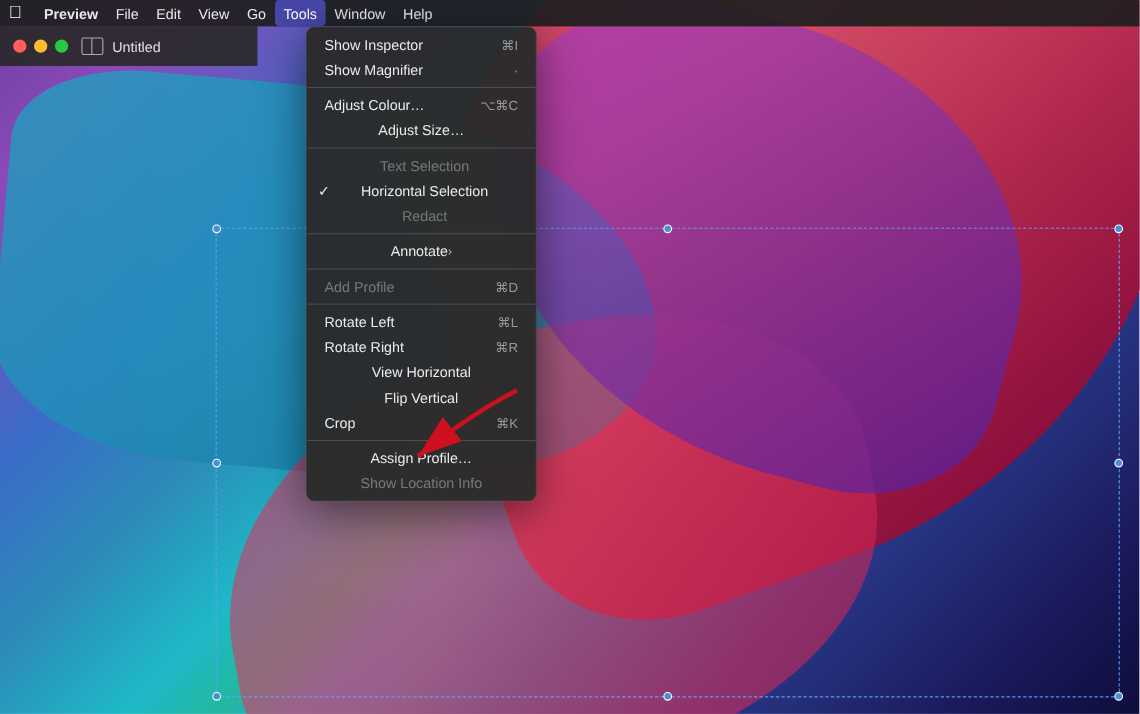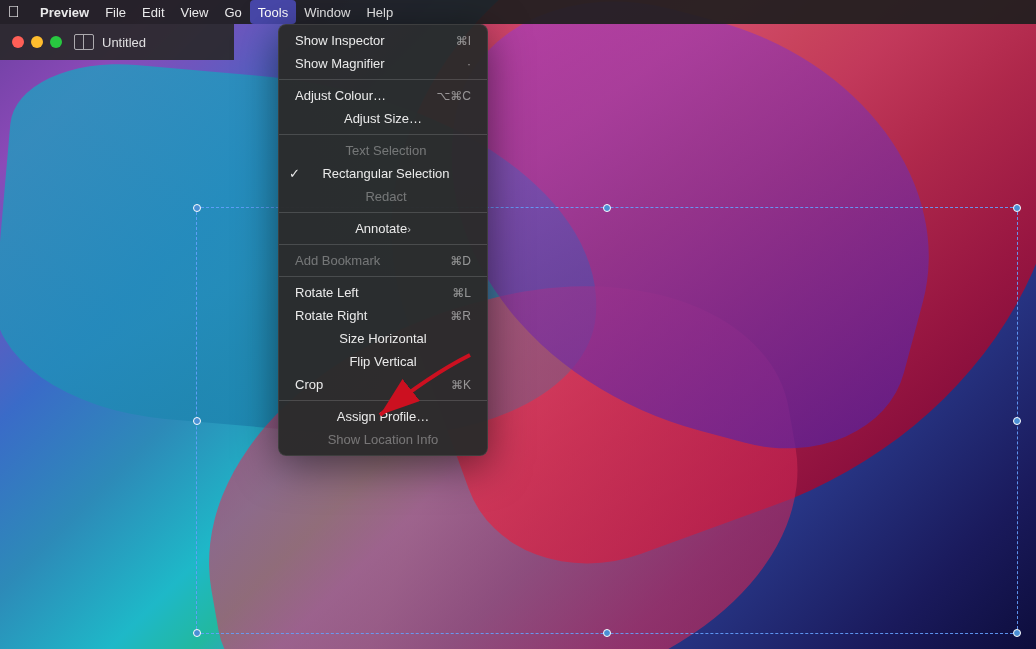--- a/index.html
+++ b/index.html
@@ -313,52 +313,52 @@
     <span>Adjust Size…</span>
   </div>
 
   <div class="menu-separator"></div>
 
   <div class="menu-item disabled has-check">
     <span>Text Selection</span>
   </div>
   <div class="menu-item has-check">
     <span class="check">✓</span>
-    <span>Rectangular Selection</span>
+    <span>Horizontal Selection</span>
   </div>
   <div class="menu-item disabled has-check">
     <span>Redact</span>
   </div>
 
   <div class="menu-separator"></div>
 
   <div class="menu-item">
     <span>Annotate</span>
     <span class="arrow">›</span>
   </div>
 
   <div class="menu-separator"></div>
 
   <div class="menu-item disabled">
-    <span>Add Bookmark</span>
+    <span>Add Profile</span>
     <span class="shortcut">⌘D</span>
   </div>
 
   <div class="menu-separator"></div>
 
   <div class="menu-item">
     <span>Rotate Left</span>
     <span class="shortcut">⌘L</span>
   </div>
   <div class="menu-item">
     <span>Rotate Right</span>
     <span class="shortcut">⌘R</span>
   </div>
   <div class="menu-item">
-    <span>Size Horizontal</span>
+    <span>View Horizontal</span>
   </div>
   <div class="menu-item">
     <span>Flip Vertical</span>
   </div>
   <div class="menu-item">
     <span>Crop</span>
     <span class="shortcut">⌘K</span>
   </div>
 
   <div class="menu-separator"></div>

